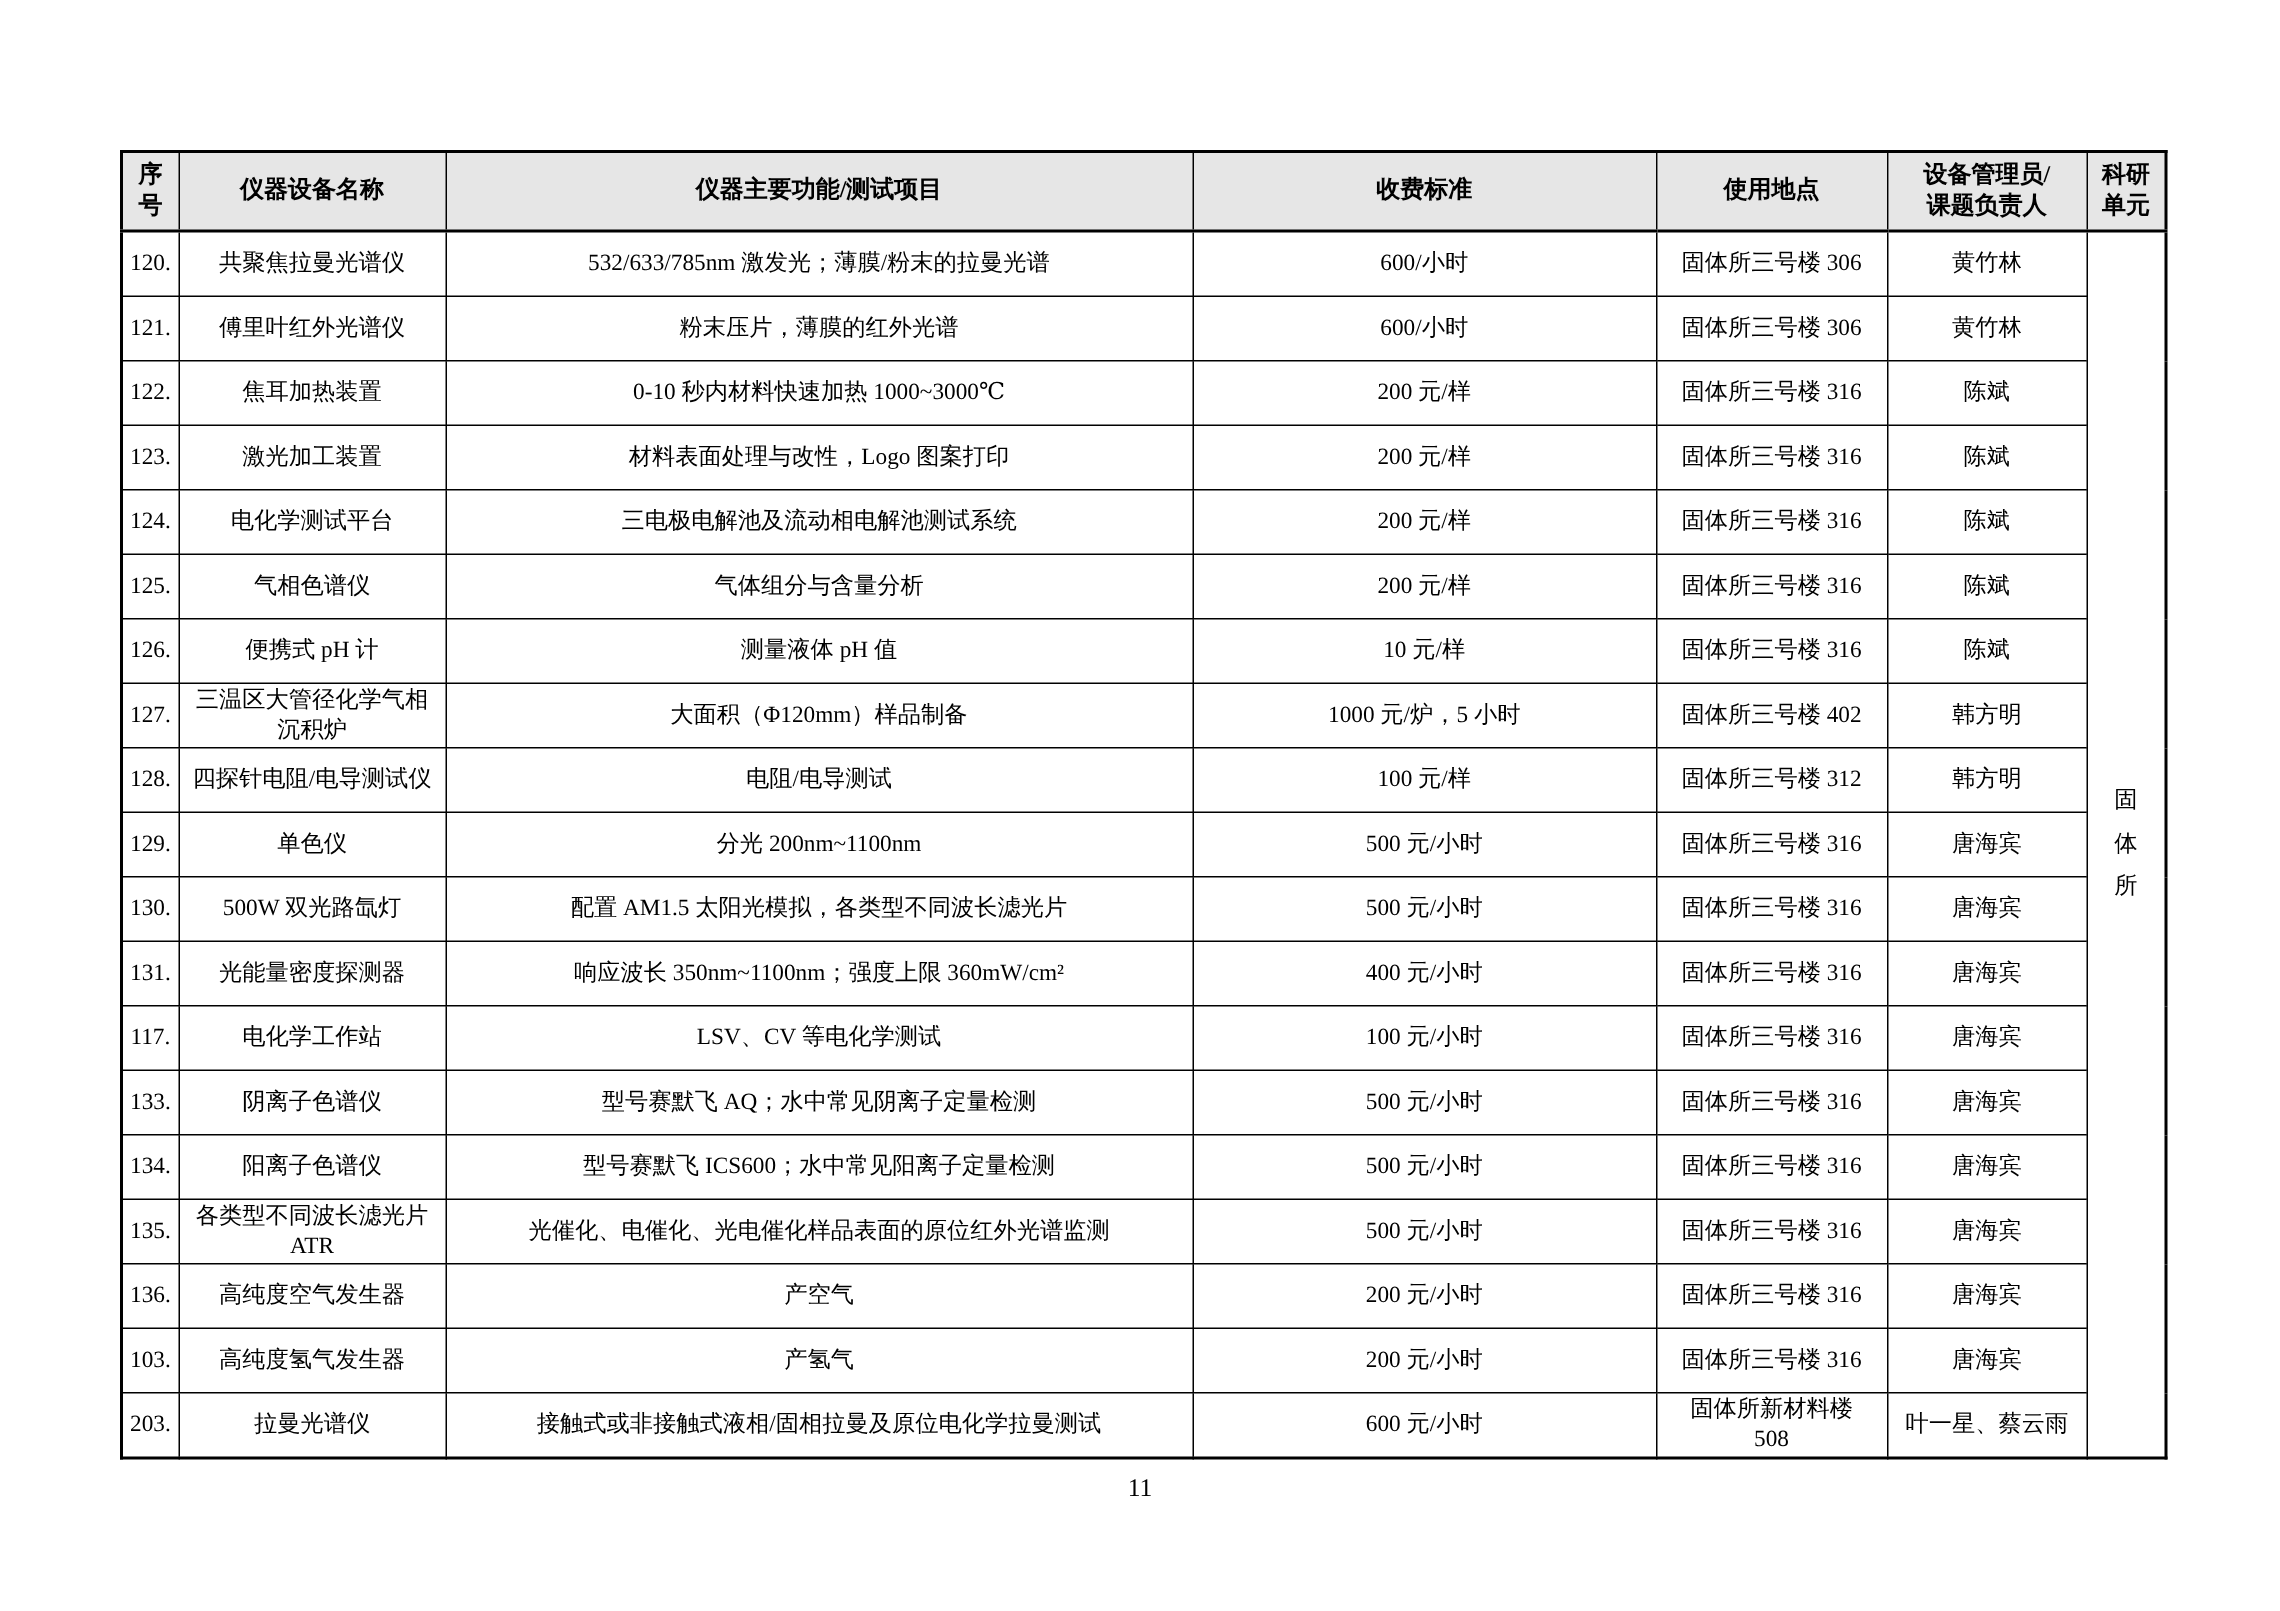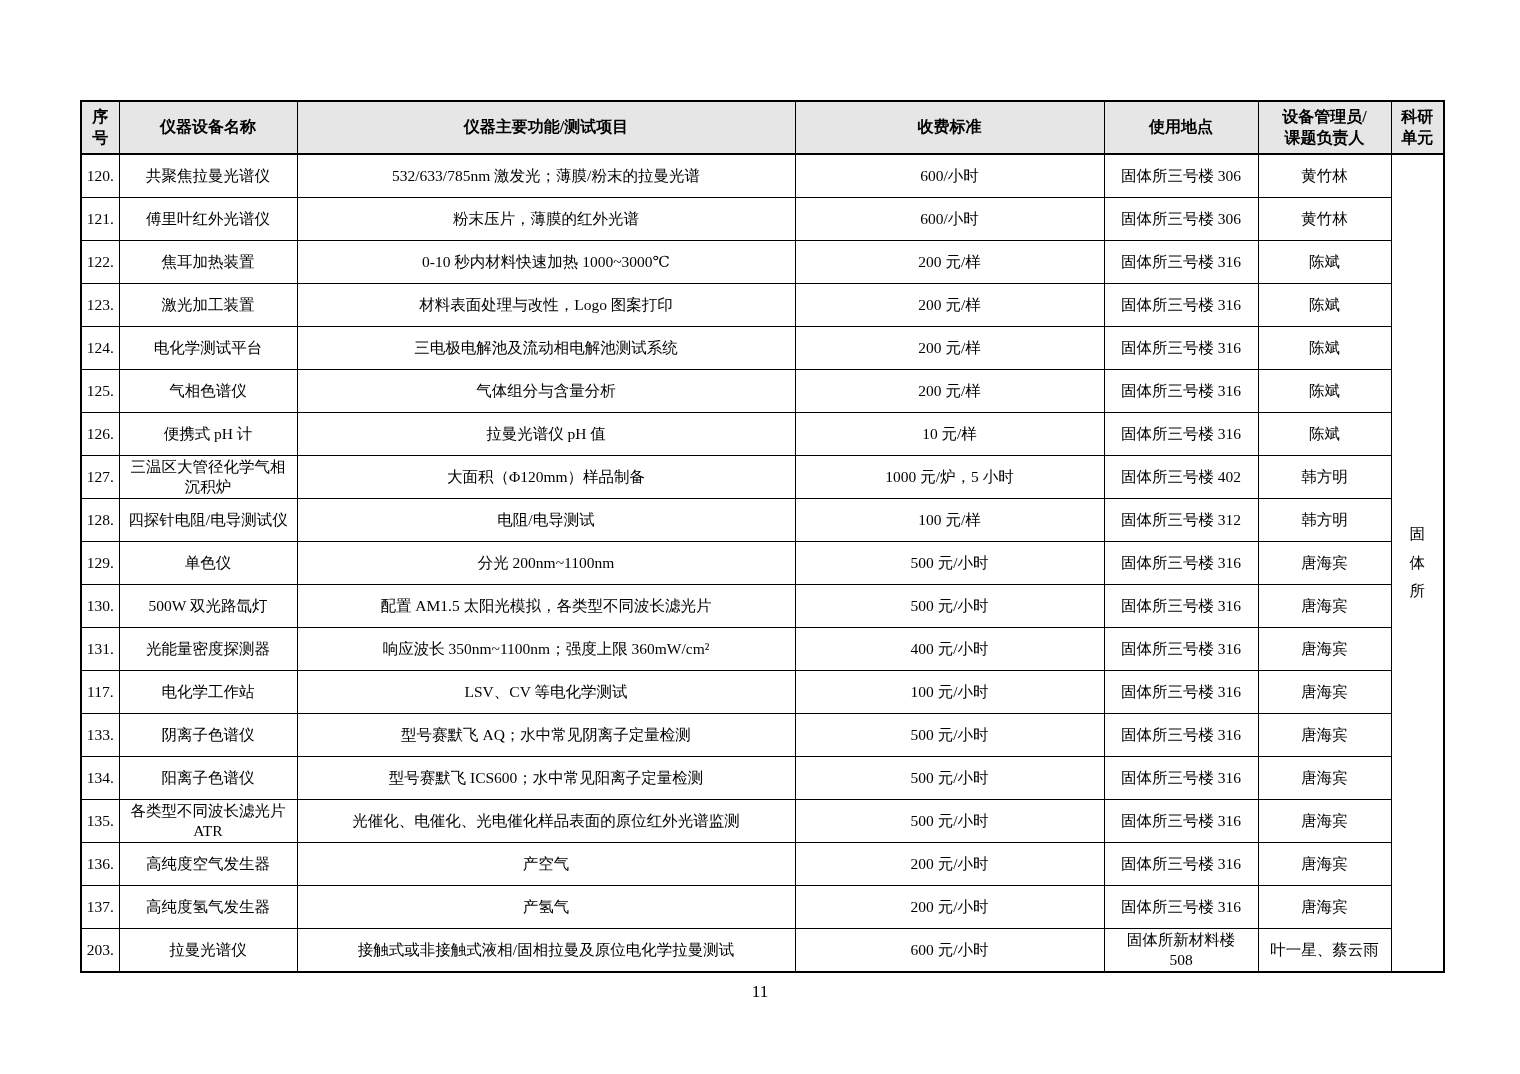--- a/index.html
+++ b/index.html
@@ -145,21 +145,21 @@
         <td class="c-no">125.</td>
         <td class="c-name">气相色谱仪</td>
         <td class="c-func">气体组分与含量分析</td>
         <td class="c-fee">200 元/样</td>
         <td class="c-loc">固体所三号楼 316</td>
         <td class="c-mgr">陈斌</td>
       </tr>
       <tr>
         <td class="c-no">126.</td>
         <td class="c-name">便携式 pH 计</td>
-        <td class="c-func">拉曼光谱仪 pH 值</td>
+        <td class="c-func">测量液体 pH 值</td>
         <td class="c-fee">10 元/样</td>
         <td class="c-loc">固体所三号楼 316</td>
         <td class="c-mgr">陈斌</td>
       </tr>
       <tr>
         <td class="c-no">127.</td>
         <td class="c-name">三温区大管径化学气相沉积炉</td>
         <td class="c-func">大面积（Φ120mm）样品制备</td>
         <td class="c-fee">1000 元/炉，5 小时</td>
         <td class="c-loc">固体所三号楼 402</td>
@@ -231,21 +231,21 @@
       </tr>
       <tr>
         <td class="c-no">136.</td>
         <td class="c-name">高纯度空气发生器</td>
         <td class="c-func">产空气</td>
         <td class="c-fee">200 元/小时</td>
         <td class="c-loc">固体所三号楼 316</td>
         <td class="c-mgr">唐海宾</td>
       </tr>
       <tr>
-        <td class="c-no">137.</td>
+        <td class="c-no">103.</td>
         <td class="c-name">高纯度氢气发生器</td>
         <td class="c-func">产氢气</td>
         <td class="c-fee">200 元/小时</td>
         <td class="c-loc">固体所三号楼 316</td>
         <td class="c-mgr">唐海宾</td>
       </tr>
       <tr>
         <td class="c-no">203.</td>
         <td class="c-name">拉曼光谱仪</td>
         <td class="c-func">接触式或非接触式液相/固相拉曼及原位电化学拉曼测试</td>

